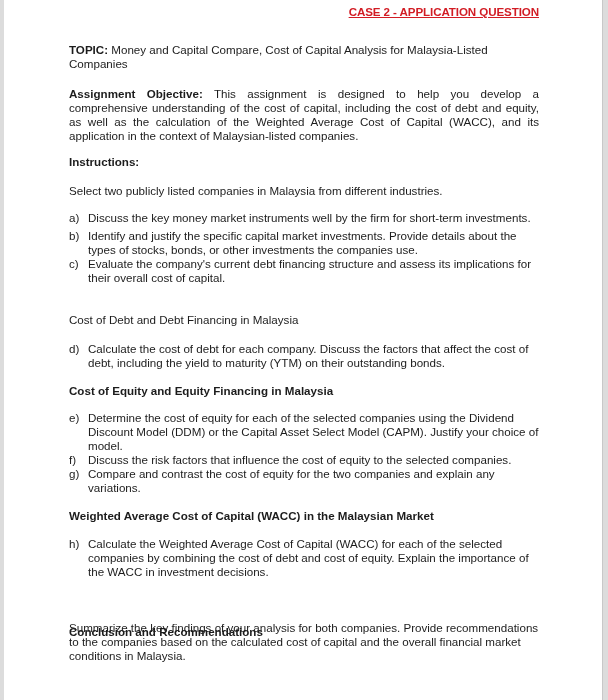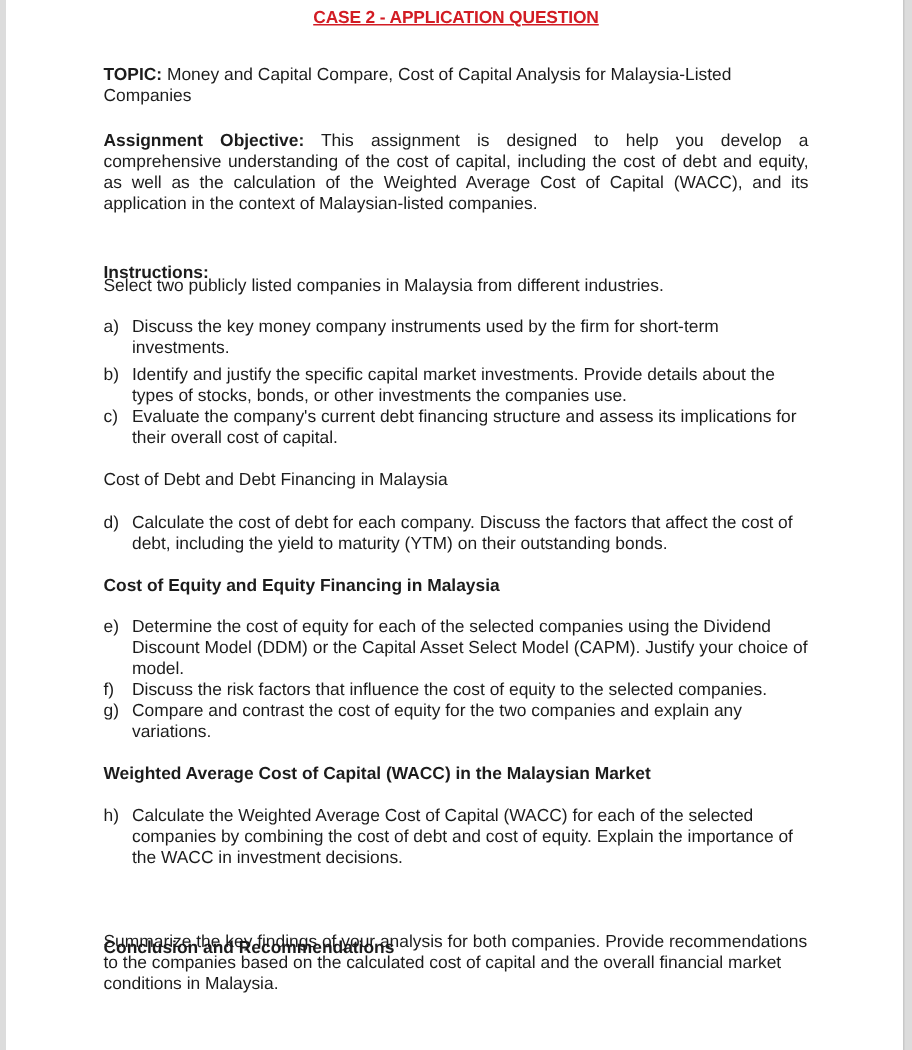--- a/index.html
+++ b/index.html
@@ -32,31 +32,31 @@
       left: 69px;
       top: 0;
       width: 470px;
       font-size: 11.6px;
       line-height: 14px;
     }
     .title {
       position: absolute;
       left: 0; width: 470px;
       top: 5px;
-      text-align: center;
+      text-align: right;
       font-weight: bold;
       font-size: 11.6px;
       color: #d21c24;
       text-decoration: underline;
       letter-spacing: -0.1px;
     }
     .block { position: absolute; left: 0; width: 470px; }
     .topic { top: 43px; }
     .objective { top: 87px; text-align: justify; }
-    .instructions-heading { top: 155px; font-weight: bold; margin-top: 20px; }
+    .instructions-heading { top: 155px; font-weight: bold; }
     .intro { top: 184px; }
     .list-a { top: 211px; }
     .heading-debt { top: 313px; font-weight: normal; }
     .list-d { top: 342px; }
     .heading-equity { top: 384px; font-weight: bold; }
     .list-e { top: 411px; }
     .heading-wacc { top: 509px; font-weight: bold; }
     .list-h { top: 537px; }
     .heading-conclusion { top: 625px; font-weight: bold; }
     .summary { top: 621px; }
@@ -91,21 +91,21 @@
     <b class="lbl">Assignment Objective:</b><span> This assignment is designed to help you develop a comprehensive understanding of the cost of capital, including the cost of debt and equity, as well as the calculation of the Weighted Average Cost of Capital (WACC), and its application in the context of Malaysian-listed companies.</span>
   </div>
 
   <div class="block instructions-heading">Instructions:</div>
 
   <div class="block intro">Select two publicly listed companies in Malaysia from different industries.</div>
 
   <div class="block list-a">
     <div class="item">
       <span class="marker">a)</span>
-      <span class="text">Discuss the key money company instruments used by the firm for short-term investments.</span>
+      <span class="text">Discuss the key money market instruments well by the firm for short-term investments.</span>
     </div>
     <div class="gap"></div>
     <div class="item">
       <span class="marker">b)</span>
       <span class="text">Identify and justify the specific capital market investments. Provide details about the types of stocks, bonds, or other investments the companies use.</span>
     </div>
     <div class="item">
       <span class="marker">c)</span>
       <span class="text">Evaluate the company's current debt financing structure and assess its implications for their overall cost of capital.</span>
     </div>

